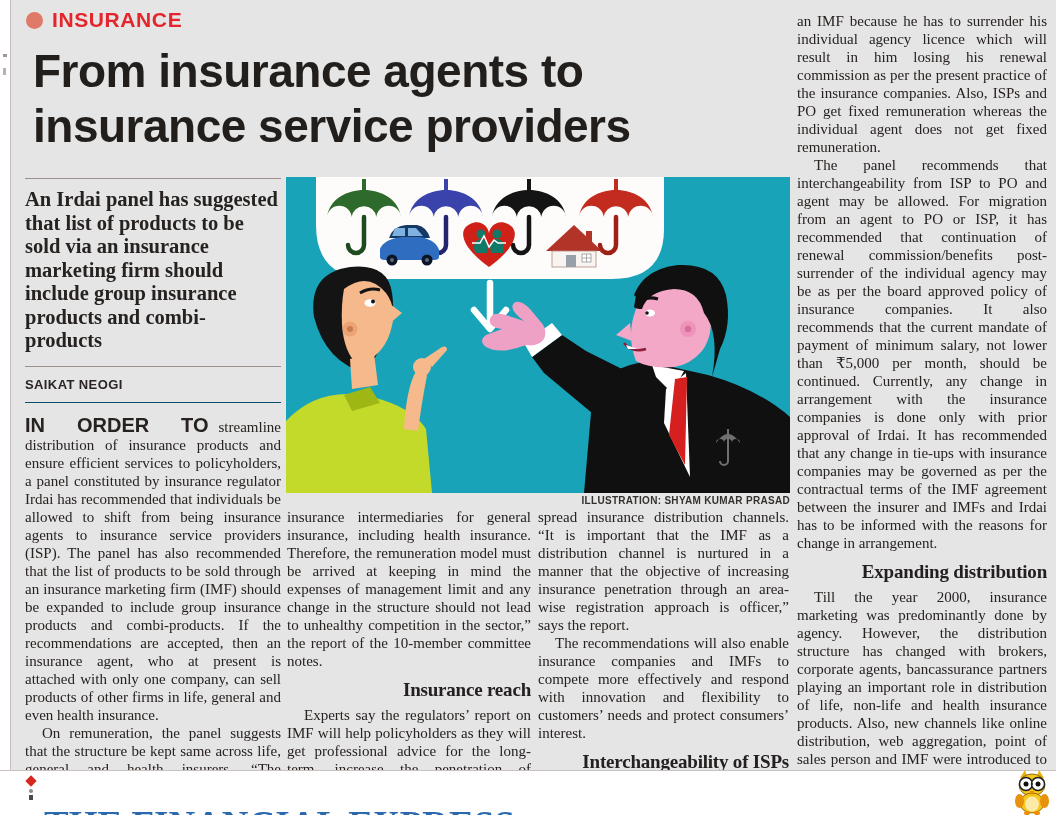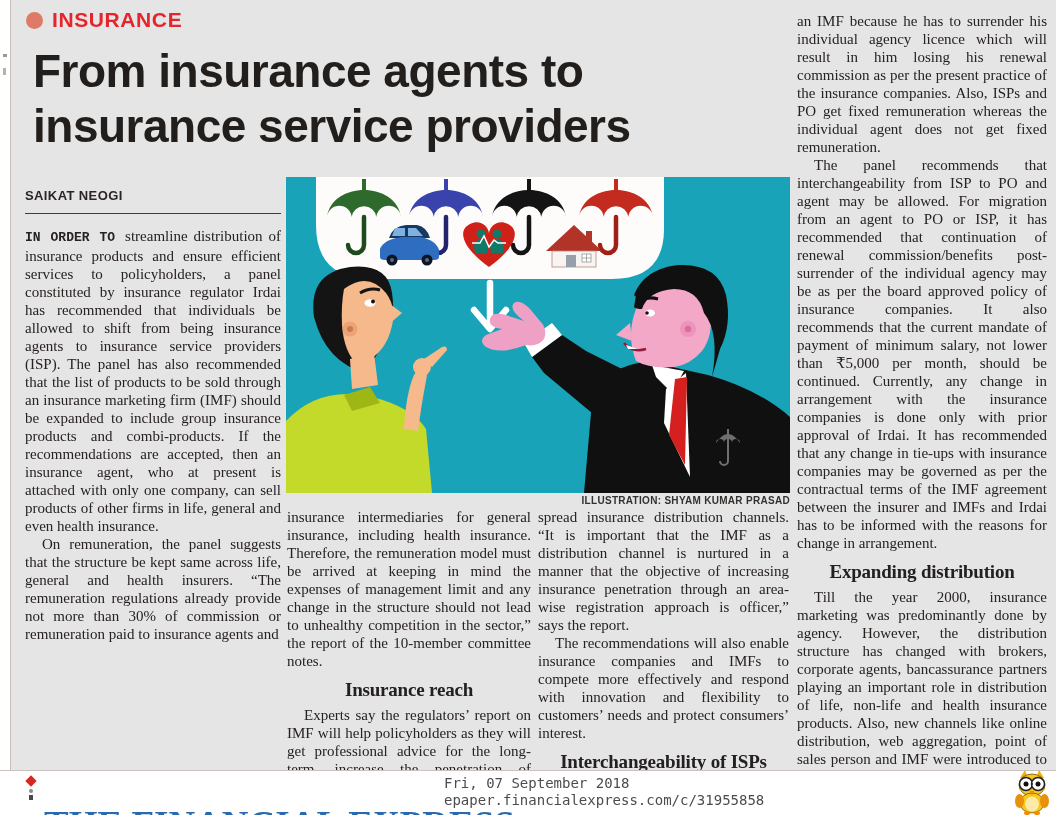--- a/index.html
+++ b/index.html
@@ -18,32 +18,32 @@
 
   
   .headline{position:absolute;left:25px;top:36px;width:690px;margin:8px;
     font-family:"Liberation Sans",sans-serif;font-weight:700;font-size:46px;line-height:55px;
     letter-spacing:-.5px;color:#211e1c;}
 
   
   .col{position:absolute;font-size:15px;line-height:18px;color:#272220;text-align:justify;}
   .col p{margin:0;}
   .col p.indent{text-indent:17px;}
-  .col h3{font-size:19px;line-height:22px;font-weight:700;margin:9px 0 5px;letter-spacing:-.2px;color:#242020;text-align:center;}
+  .col h3{font-size:19px;line-height:22px;font-weight:700;margin:9px 0 5px;letter-spacing:-.2px;color:#242020;text-align:right;}
   .col1{left:25px;top:178px;width:256px;}
   .col2{left:287px;top:508px;width:244px;}
   .col3{left:538px;top:508px;width:251px;}
   .col4{left:797px;top:12px;width:250px;}
 
   .standfirst{border-top:1px solid #9b8f8c;border-bottom:1px solid #9b8f8c;padding:9px 0 13px;
     font-size:20.5px;line-height:23.5px;font-weight:700;color:#262220;text-align:left;}
   .byline{border-bottom:1px solid #0c4a6e;padding:9px 0 8px;
     font-family:"Liberation Sans",sans-serif;font-weight:700;font-size:13px;letter-spacing:.4px;color:#2a2524;text-align:left;}
   .col1 .body{margin-top:13px;}
-  .lead-in{font-family:Liberation Mono, monospace;font-weight:700;font-size:13px;margin-right:10px;}
+  .lead-in{font-family:Liberation Sans, sans-serif;font-weight:700;font-size:20px;margin-right:10px;}
 
   
   .illustration{position:absolute;left:286px;top:177px;width:504px;height:316px;}
   .illo-caption{position:absolute;left:286px;top:495px;width:504px;text-align:right;
     font-family:"Liberation Sans",sans-serif;font-weight:700;font-size:10px;letter-spacing:.3px;color:#33302e;}
 
   
   .footer{position:absolute;left:0;top:770px;width:1056px;height:45px;background:#ffffff;border-top:1px solid #c9c2bf;box-sizing:border-box;}
   .mast-mark{position:absolute;left:27px;top:777px;}
   .mast-mark .diamond{width:8px;height:8px;background:#d6281e;transform:rotate(45deg);}
@@ -66,20 +66,21 @@
   </div>
 
   <div class="kicker">
     <span class="dot"></span>
     <span class="label">INSURANCE</span>
   </div>
 
   <h1 class="headline">From insurance agents to insurance service providers</h1>
 
   <div class="col col1">
+    <div class="standfirst">An Irdai panel has suggested that list of products to be sold via an insurance marketing firm should include group insurance products and combi-products</div>
     <div class="byline">SAIKAT NEOGI</div>
     <div class="body">
       <p><span class="lead-in">IN ORDER TO</span><span>streamline distribution of insurance products and ensure efficient services to policyholders, a panel constituted by insurance regulator Irdai has recommended that individuals be allowed to shift from being insurance agents to insurance service providers (ISP). The panel has also recommended that the list of products to be sold through an insurance marketing firm (IMF) should be expanded to include group insurance products and combi-products. If the recommendations are accepted, then an insurance agent, who at present is attached with only one company, can sell products of other firms in life, general and even health insurance.</span></p>
       <p class="indent">On remuneration, the panel suggests that the structure be kept same across life, general and health insurers. “The remuneration regulations already provide not more than 30% of commission or remuneration paid to insurance agents and</p>
     </div>
   </div>
 
   <svg class="illustration" viewBox="0 0 504 316" xmlns="http://www.w3.org/2000/svg">
     <rect x="0" y="0" width="504" height="316" fill="#18a3b8"></rect>
     <path d="M30,0 H378 V52 Q378,102 326,102 H86 Q30,102 30,48 Z" fill="#fdfcfb"></path>
@@ -205,24 +206,20 @@
     <p class="indent">Till the year 2000, insurance marketing was predominantly done by agency. However, the distribution structure has changed with brokers, corporate agents, bancassurance partners playing an important role in distribution of life, non-life and health insurance products. Also, new channels like online distribution, web aggregation, point of sales person and IMF were introduced to provide impetus to insurance distribution. In fact, digital technology can help insurance companies to underwrite risk effectively by using Big Data collected from multiple sources and the regulator has set up a working group to examine innovations in insurance involving wearable/portable devices.</p>
   </div>
 
   <div class="footer"></div>
   <div class="mast-mark">
     <div class="diamond"></div>
     <div class="g1"></div>
     <div class="g2"></div>
   </div>
   <div class="masthead">THE FINANCIAL EXPRESS</div>
-  <div class="meta">
-    <div>Fri, 07 September 2018</div>
-    <div>epaper.financialexpress.com/c/31955858</div>
-  </div>
   <svg class="owl" width="44" height="46" viewBox="0 0 44 46" xmlns="http://www.w3.org/2000/svg">
     <polygon points="10,9 15,1 18,10" fill="#e9b10e"></polygon>
     <polygon points="34,9 29,1 26,10" fill="#e9b10e"></polygon>
     <ellipse cx="22" cy="16" rx="13" ry="11" fill="#f6c81c" stroke="#7a5200" stroke-width="0.8"></ellipse>
     <ellipse cx="22" cy="34" rx="12" ry="10" fill="#f6c81c" stroke="#7a5200" stroke-width="0.8"></ellipse>
     <ellipse cx="9.5" cy="32" rx="4.5" ry="7" fill="#e8920c"></ellipse>
     <ellipse cx="34.5" cy="32" rx="4.5" ry="7" fill="#e8920c"></ellipse>
     <ellipse cx="22" cy="35" rx="7" ry="7.5" fill="#fde9a8"></ellipse>
     <circle cx="16" cy="15" r="6.5" fill="#ffffff" stroke="#222222" stroke-width="1.5"></circle>
     <circle cx="28" cy="15" r="6.5" fill="#ffffff" stroke="#222222" stroke-width="1.5"></circle>

